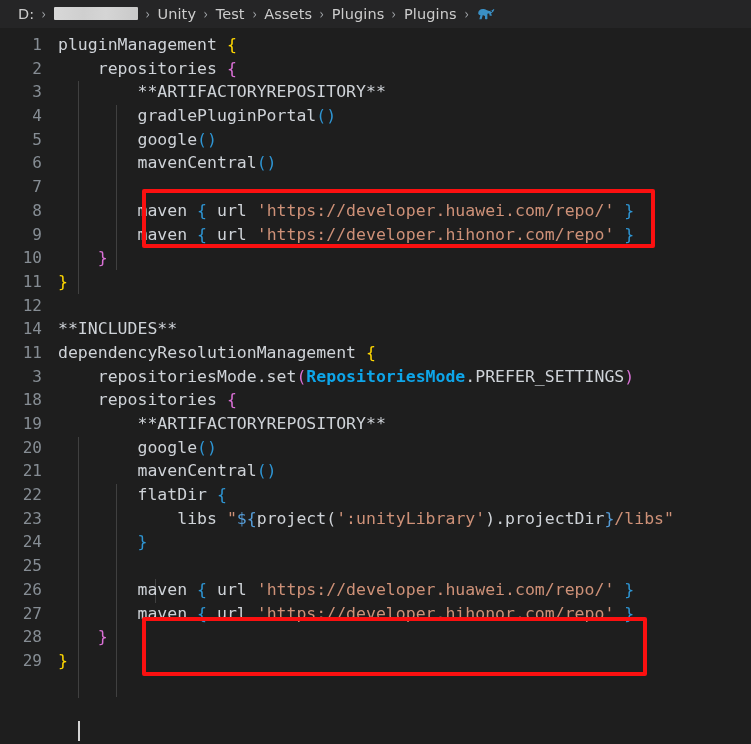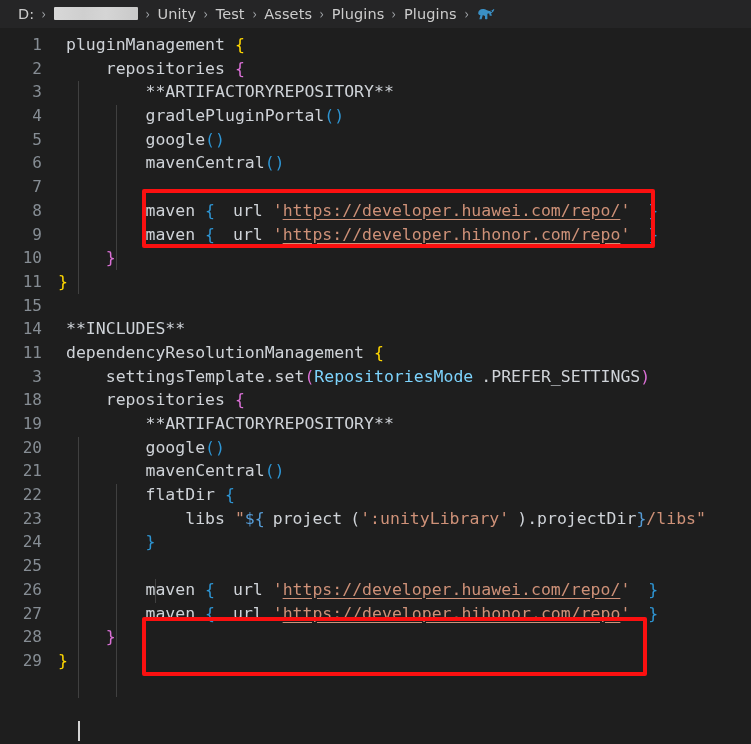--- a/index.html
+++ b/index.html
@@ -92,24 +92,24 @@
   .line.current .ltext::before,
   .line.current .ltext::after {
     content: "";
     position: absolute;
     left: 0; right: 18px;
     height: 1px;
     background: #282828;
   }
   .line.current .ltext::before { top: 0; }
   .line.current .ltext::after  { bottom: 0; }
-  .t-id     { color: #cfd3d8; margin-left: 8px; }
+  .t-id     { color: #cfd3d8; }
   .t-str    { color: #ce9178; }
-  .t-strU   { color: #ce9178; text-decoration: underline; text-underline-offset: 3px; }
-  .t-type   { color: #7dd3fc; }
+  .t-strU   { color: #ce9178; text-underline-offset: 3px; }
+  .t-type   { color: #0ea5e9; font-weight: bold; }
   .t-br1    { color: #ffd700; }
   .t-br2    { color: #da70d6; }
   .t-br3    { color: #2e95d3; }
   .t-paren  { color: #2e95d3; }
   .t-paren2 { color: #da70d6; }
   .t-tmpl   { color: #569cd6; }
 
   
   .guide {
     position: absolute;
@@ -219,39 +219,39 @@
       <span class="lno">10</span>
       <span class="ltext"><span class="t-id">    </span><span class="t-br2">}</span></span>
     </div>
 
     <div class="line">
       <span class="lno">11</span>
       <span class="ltext"><span class="t-br1">}</span></span>
     </div>
 
     <div class="line">
-      <span class="lno">15</span>
+      <span class="lno">12</span>
       <span class="ltext"></span>
     </div>
 
 
     <div class="line">
       <span class="lno">14</span>
       <span class="ltext"><span class="t-id">**INCLUDES**</span></span>
     </div>
 
 
     <div class="line">
       <span class="lno">11</span>
       <span class="ltext"><span class="t-id">dependencyResolutionManagement </span><span class="t-br1">{</span></span>
     </div>
 
     <div class="line">
       <span class="lno">3</span>
-      <span class="ltext"><span class="t-id">    settingsTemplate.set</span><span class="t-paren2">(</span><span class="t-type">RepositoriesMode</span><span class="t-id">.PREFER_SETTINGS</span><span class="t-paren2">)</span></span>
+      <span class="ltext"><span class="t-id">    repositoriesMode.set</span><span class="t-paren2">(</span><span class="t-type">RepositoriesMode</span><span class="t-id">.PREFER_SETTINGS</span><span class="t-paren2">)</span></span>
     </div>
 
     <div class="line">
       <span class="lno">18</span>
       <span class="ltext"><span class="t-id">    repositories </span><span class="t-br2">{</span></span>
     </div>
 
     <div class="line">
       <span class="lno">19</span>
       <span class="ltext"><span class="t-id">        **ARTIFACTORYREPOSITORY**</span></span>

